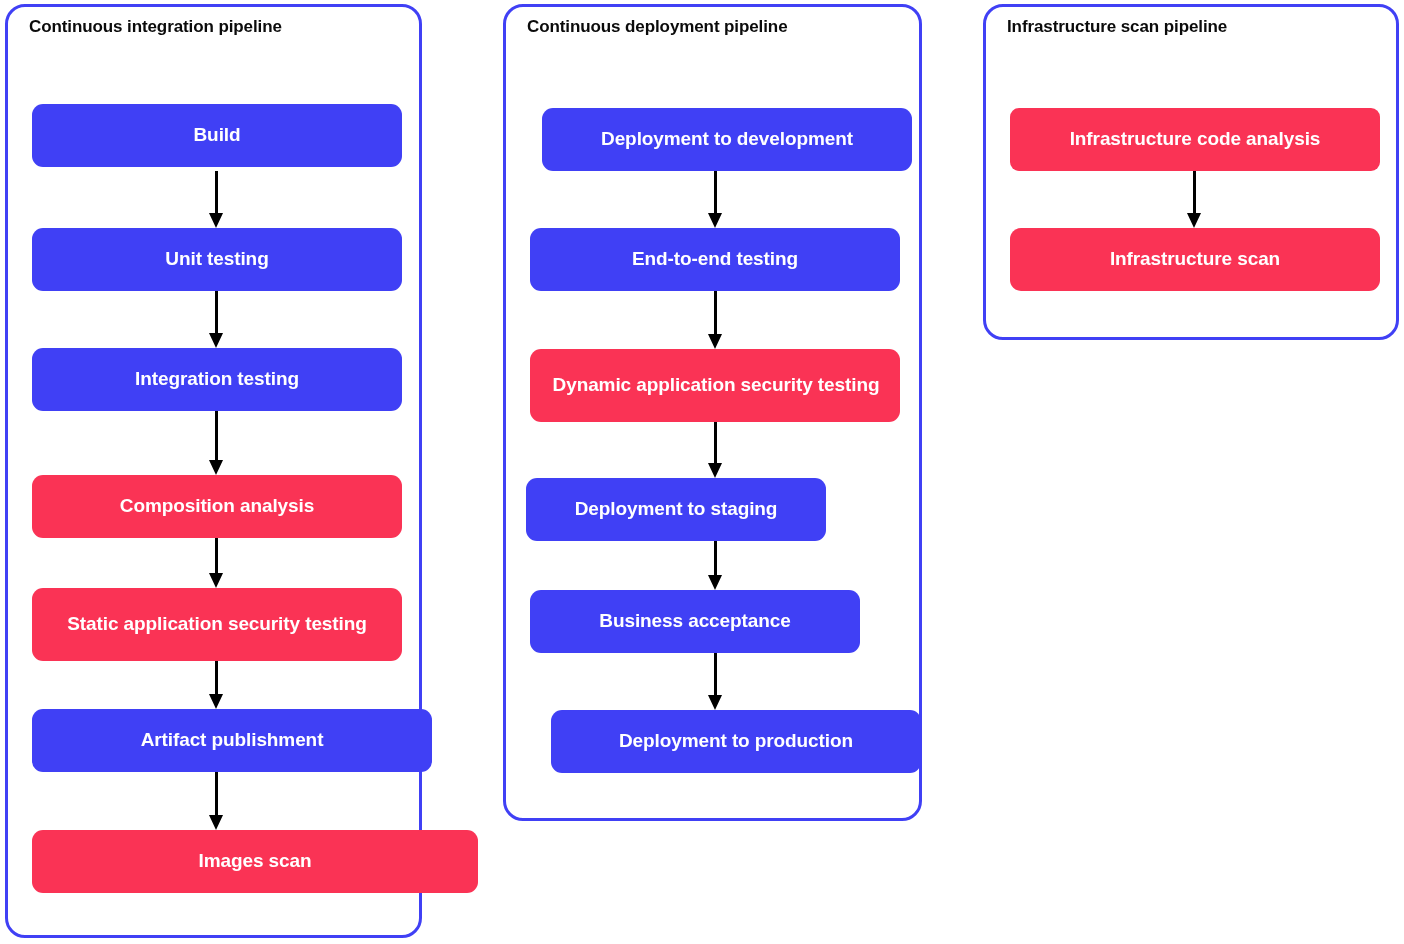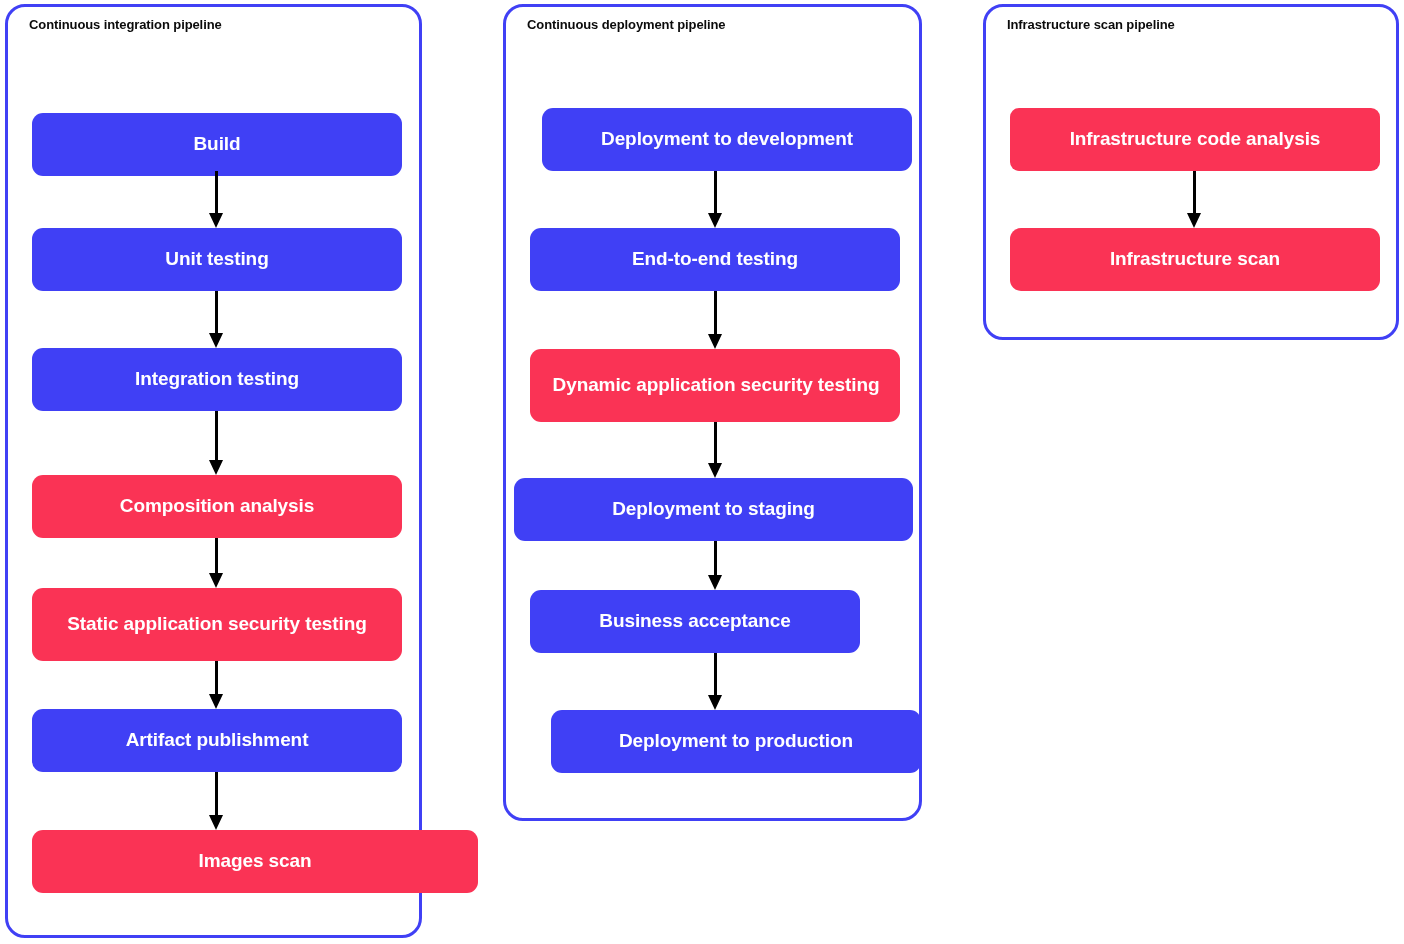--- a/index.html
+++ b/index.html
@@ -31,21 +31,21 @@
     box-sizing: border-box;
     background: #ffffff;
     border: 3px solid #4040F5;
     border-radius: 20px;
   }
 
   .pipeline-title {
     position: absolute;
     left: 21px;
     top: 10px;
-    font-size: 13px;
+    font-size: 17px;
     font-weight: bold;
     color: #0b0b0b;
     letter-spacing: -0.1px;
     white-space: nowrap;
   }
 
   
   .stage {
     position: absolute;
     box-sizing: border-box;
@@ -88,21 +88,21 @@
   }
 </style>
 </head>
 <body>
 
 <div class="canvas">
 
   <div class="pipeline" style="left:5px; top:4px; width:417px; height:934px;">
     <div class="pipeline-title">Continuous integration pipeline</div>
 
-    <div class="stage build" style="left:24px; top:106px; width:370px; height:63px;">Build</div>
+    <div class="stage build" style="left:24px; top:97px; width:370px; height:63px;">Build</div>
 
     <div class="arrow" style="left:199px; top:164px; height:57px;">
       <div class="shaft" style="height:42px;"></div>
       <div class="head"></div>
     </div>
 
     <div class="stage build" style="left:24px; top:221px; width:370px; height:63px;">Unit testing</div>
 
     <div class="arrow" style="left:199px; top:284px; height:57px;">
       <div class="shaft" style="height:42px;"></div>
@@ -123,21 +123,21 @@
       <div class="head"></div>
     </div>
 
     <div class="stage secure" style="left:24px; top:581px; width:370px; height:73px;">Static application security testing</div>
 
     <div class="arrow" style="left:199px; top:654px; height:48px;">
       <div class="shaft" style="height:33px;"></div>
       <div class="head"></div>
     </div>
 
-    <div class="stage build" style="left:24px; top:702px; width:370px; height:63px;">Artifact publishment</div>
+    <div class="stage build" style="left:24px; top:702px; width:400px; height:63px;">Artifact publishment</div>
 
     <div class="arrow" style="left:199px; top:765px; height:58px;">
       <div class="shaft" style="height:43px;"></div>
       <div class="head"></div>
     </div>
 
     <div class="stage secure" style="left:24px; top:823px; width:446px; height:63px;">Images scan</div>
   </div>
 
   <div class="pipeline" style="left:503px; top:4px; width:419px; height:817px;">
@@ -157,21 +157,21 @@
       <div class="head"></div>
     </div>
 
     <div class="stage secure" style="left:24px; top:342px; width:370px; height:73px;padding-left:12px;">Dynamic application security testing</div>
 
     <div class="arrow" style="left:200px; top:415px; height:56px;">
       <div class="shaft" style="height:41px;"></div>
       <div class="head"></div>
     </div>
 
-    <div class="stage build" style="left:8px; top:471px; width:399px; height:63px;">Deployment to staging</div>
+    <div class="stage build" style="left:20px; top:471px; width:300px; height:63px;">Deployment to staging</div>
 
     <div class="arrow" style="left:200px; top:534px; height:49px;">
       <div class="shaft" style="height:34px;"></div>
       <div class="head"></div>
     </div>
 
     <div class="stage build" style="left:24px; top:583px; width:330px; height:63px;">Business acceptance</div>
 
     <div class="arrow" style="left:200px; top:646px; height:57px;">
       <div class="shaft" style="height:42px;"></div>

